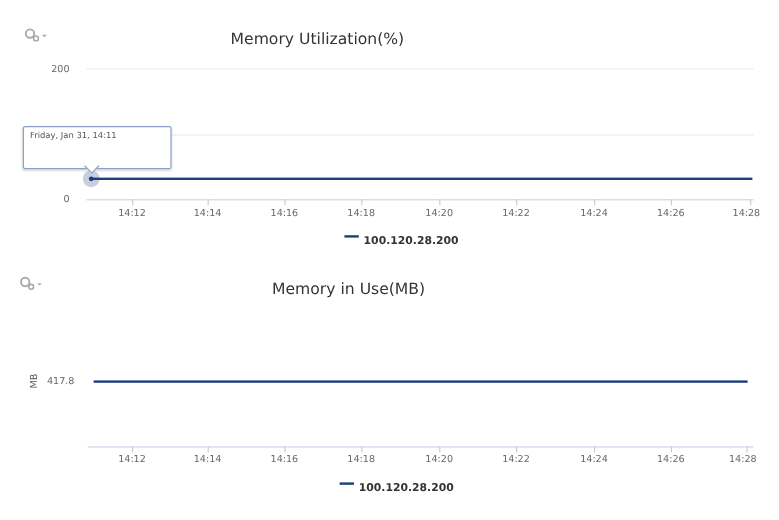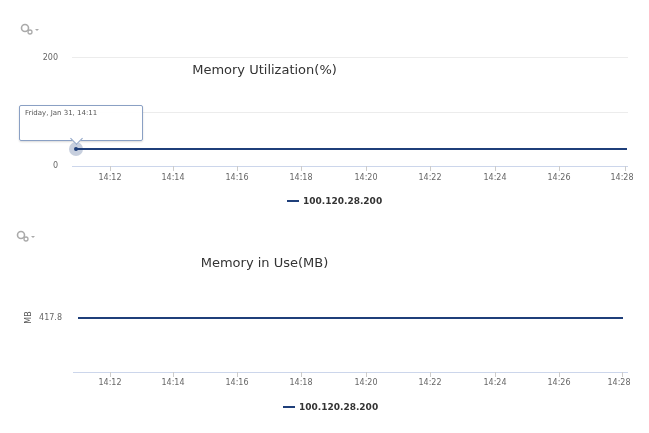--- a/index.html
+++ b/index.html
@@ -1,26 +1,26 @@
 <!DOCTYPE html>
 <html><head>
 <meta charset="utf-8">
 <style>
   html, body { margin:0; padding:0; background:#ffffff; }
   body { width:649px; height:433px; position:relative; overflow:hidden; font-family:"DejaVu Sans", sans-serif; }
   .panel { position:absolute; left:0; width:649px; }
-  .title { position:absolute; left:0; width:529px; text-align:center; font-size:13px; color:#333333;margin-top:36px; }
+  .title { position:absolute; left:0; width:529px; text-align:center; font-size:13px; color:#333333; }
   .gear { position:absolute; width:22px; height:14px; cursor:pointer; }
   .ylabel-tick { position:absolute; font-size:8px; color:#666666; text-align:right; width:30px; }
   .xtick { position:absolute; font-size:8px; color:#666666; width:30px; text-align:center; margin-left:-15px; }
   .xtickmark { position:absolute; width:1px; height:5px; background:#cccccc; }
   .grid { position:absolute; height:1px; background:#ececec; }
   .axisline { position:absolute; height:1px; background:#ccd6eb; }
   .series { position:absolute; height:2px; background:#1f3f7a; }
-  .legend { position:absolute; display:flex; align-items:center; gap:4px; font-size:9px; font-weight:bold; color:#333333; cursor:pointer; }
+  .legend { position:absolute; display:flex; align-items:flex-start; gap:4px; font-size:9px; font-weight:bold; color:#333333; cursor:pointer; }
   .legend .swatch { width:12px; height:2px; background:#1f3f7a; display:inline-block; }
   .tooltip { position:absolute; background:rgba(255,255,255,0.95); border:1px solid #8aa0c4; border-radius:2px; padding:3px 5px; font-size:8px; color:#333; box-shadow:0 1px 2px rgba(0,0,0,0.15); }
   .tooltip .tt-date { font-size:7px; color:#555; }
   .tooltip .tt-row { font-size:9px; margin-top:2px; }
   .tooltip .dot { display:inline-block; width:5px; height:5px; border-radius:50%; background:#1f3f7a; margin-right:2px; vertical-align:middle; }
   .tt-arrow { position:absolute; width:8px; height:8px; background:#fff; border-right:1px solid #8aa0c4; border-bottom:1px solid #8aa0c4; transform:rotate(45deg); }
   .halo { position:absolute; width:14px; height:14px; border-radius:50%; background:rgba(31,63,122,0.25); }
   .point { position:absolute; width:4px; height:4px; border-radius:50%; background:#1f3f7a; }
   .unit { position:absolute; font-size:8px; color:#555; transform:rotate(-90deg); transform-origin:center; }
 </style>
@@ -77,21 +77,21 @@
     <span>100.120.28.200</span>
   </div>
 </div>
 
 <div class="panel" style="top:215px;height:218px;">
   <svg class="gear" style="left:16px;top:14px;" viewBox="0 0 22 14">
     <circle cx="5" cy="6" r="3.5" fill="none" stroke="#aaa" stroke-width="1.6"></circle>
     <circle cx="10" cy="10" r="2" fill="none" stroke="#aaa" stroke-width="1.3"></circle>
     <path d="M15 7 L19 7 L17 9 Z" fill="#aaa"></path>
   </svg>
-  <div class="title" style="top:4px;">Memory in Use(MB)</div>
+  <div class="title" style="top:19px;padding-left:26px;">Memory in Use(MB)</div>
 
   <div class="unit" style="left:22px;top:98px;">MB</div>
   <div class="ylabel-tick" style="left:32px;top:98px;">417.8</div>
 
   <div class="series" style="left:78px;width:545px;top:102px;"></div>
   <div class="axisline" style="left:73px;width:555px;top:157px;"></div>
 
   <div class="xticks">
     <div class="xtickmark" style="left:110px;top:157px;"></div>
       <div class="xtick" style="left:110px;top:163px;">14:12</div>

